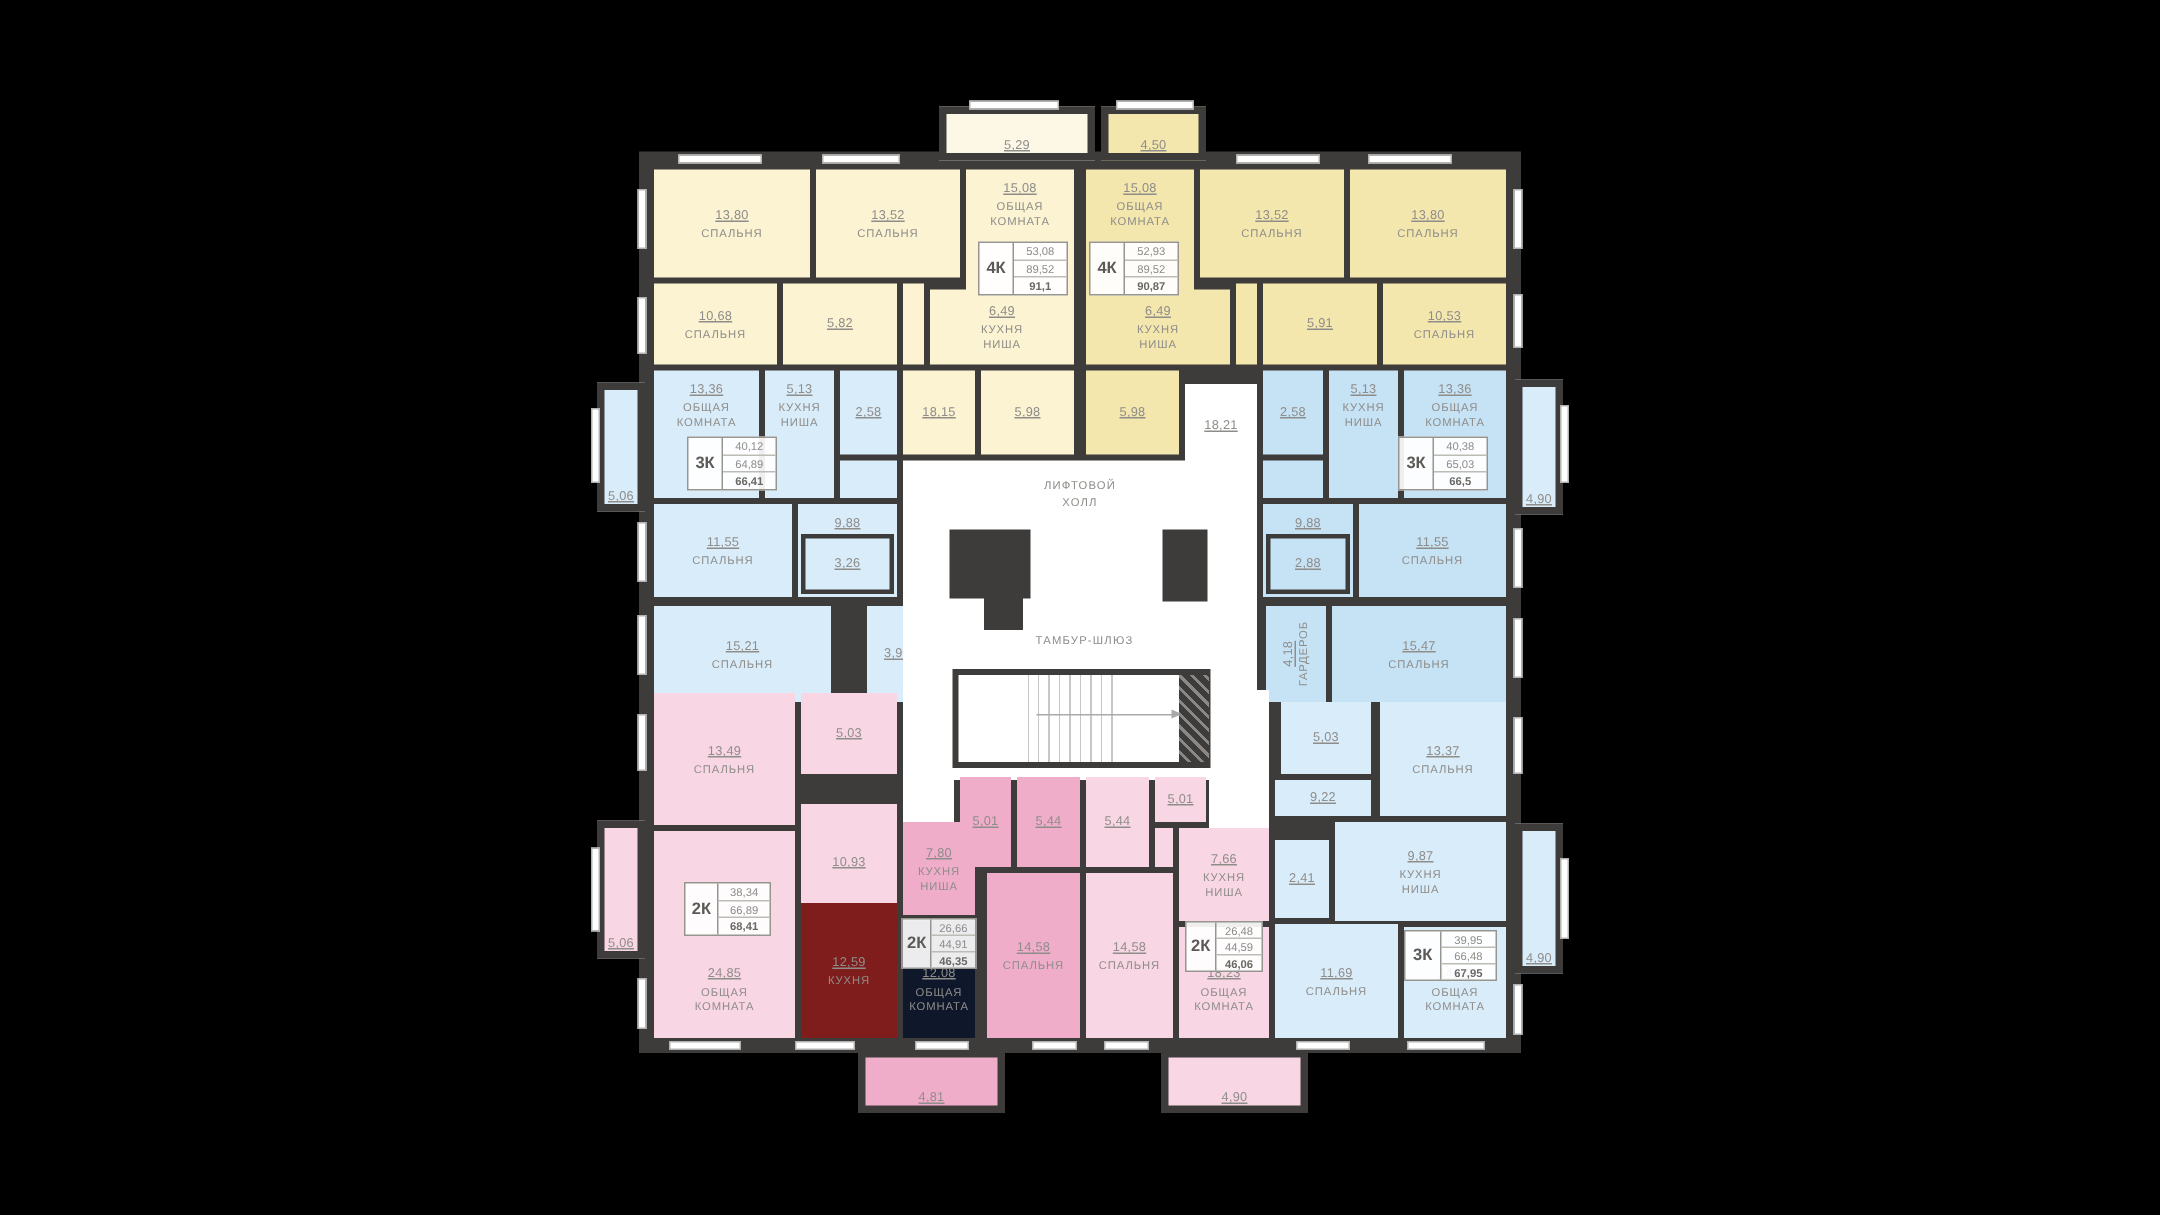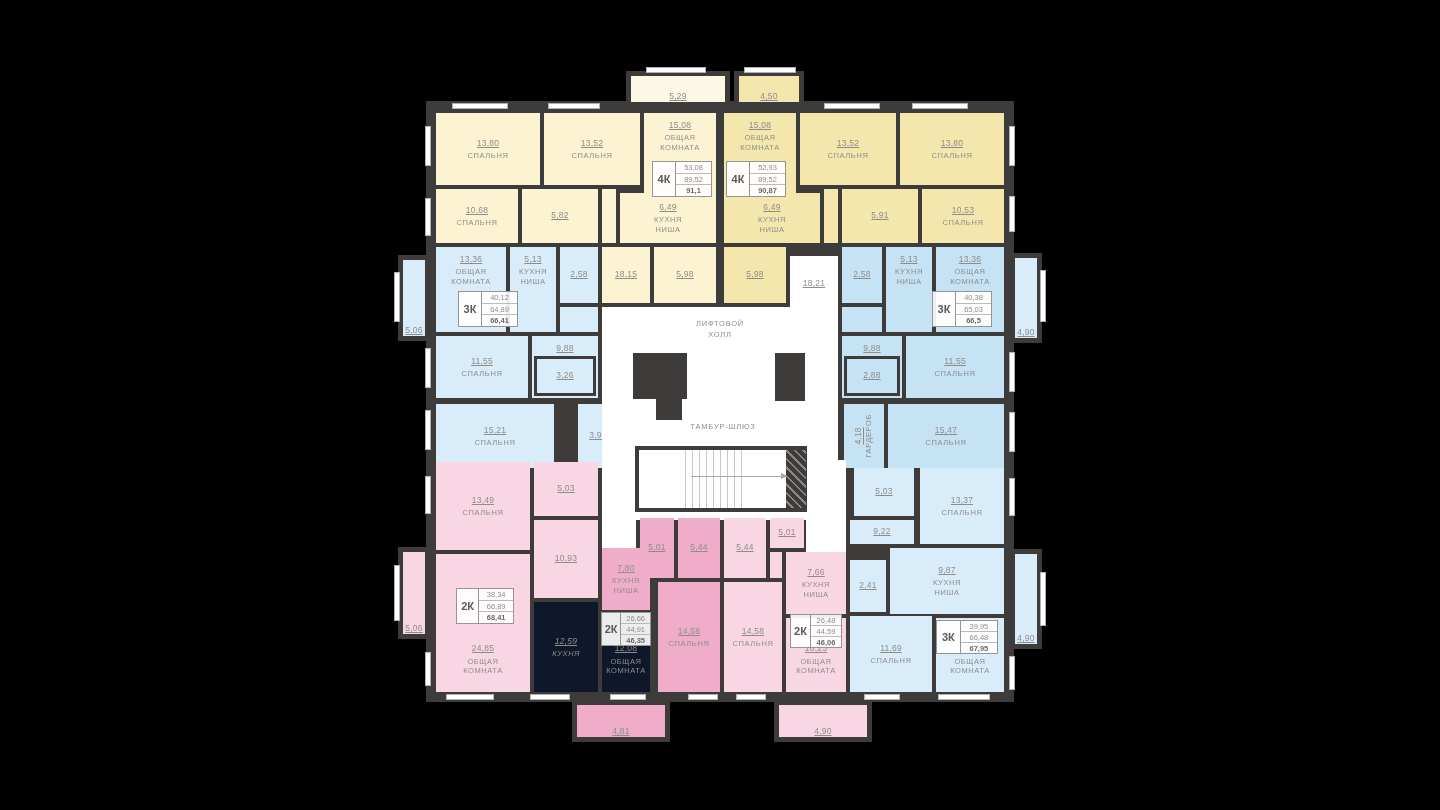--- a/index.html
+++ b/index.html
@@ -242,33 +242,33 @@
         <div class="rlabel">
           <div class="num">13,49</div>
           <div class="nm">СПАЛЬНЯ</div>
         </div>
       </div>
       <div class="room" style="left: 534px; top: 462px; width: 64px; height: 54px; background: rgb(249, 214, 228);">
         <div class="rlabel">
           <div class="num">5,03</div>
         </div>
       </div>
-      <div class="room" style="left: 534px; top: 520px; width: 64px; height: 78px; background: rgb(249, 214, 228);">
+      <div class="room" style="left: 534px; top: 536px; width: 64px; height: 78px; background: rgb(249, 214, 228);">
         <div class="rlabel">
           <div class="num">10,93</div>
         </div>
       </div>
       <div class="room lp-low" style="left: 436px; top: 554px; width: 94px; height: 138px; background: rgb(249, 214, 228);">
         <div class="rlabel">
           <div class="num">24,85</div>
           <div class="nm">ОБЩАЯ
 КОМНАТА</div>
         </div>
       </div>
-      <div class="room" style="left: 534px; top: 602px; width: 64px; height: 90px; background: #0f172a; font-style: italic;">
+      <div class="room" style="left: 534px; top: 602px; width: 64px; height: 90px; background: #7f1d1d;">
         <div class="rlabel">
           <div class="num">12,59</div>
           <div class="nm">КУХНЯ</div>
         </div>
       </div>
       <div class="room" style="left: 602px; top: 548px; width: 48px; height: 62px; background: rgb(239, 173, 202);">
         <div class="rlabel">
           <div class="num">7,80</div>
           <div class="nm">КУХНЯ
 НИША</div>

